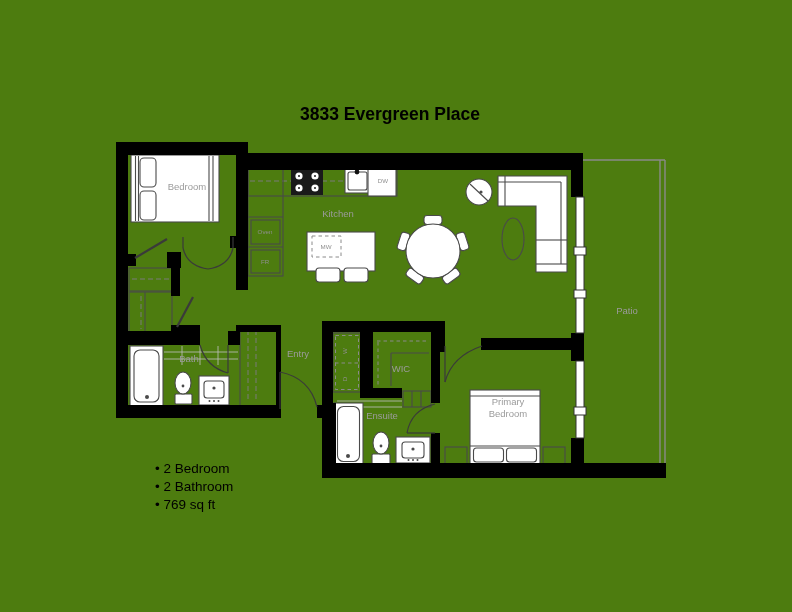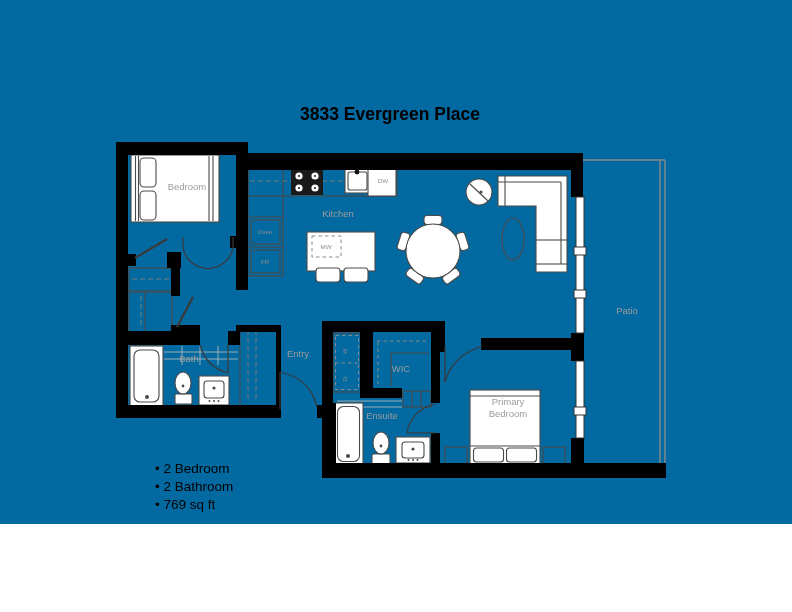--- a/index.html
+++ b/index.html
@@ -1,16 +1,16 @@
 <!DOCTYPE html>
 <html><head>
 <meta charset="utf-8">
 <style>
   html,body{margin:0;padding:0;background:#ffffff;}
-  #stage{position:relative;width:792px;height:524px;background:#0369a1;overflow:hidden;
+  #stage{position:relative;width:792px;height:612px;background:#4d7c0f;overflow:hidden;
          font-family:"Liberation Sans", sans-serif;}
   svg text{font-family:"Liberation Sans", sans-serif;}
   .wall{fill:#000000;stroke:none;}
   .fx{fill:#ffffff;stroke:#4a4a4a;stroke-width:1.1;}
   .fxn{fill:none;stroke:#4a4a4a;stroke-width:1.1;}
   .lite{stroke:#c0c0c0;stroke-width:0.8;fill:none;}
   .dash{stroke:#7a7a7a;stroke-width:1;fill:none;stroke-dasharray:5,3;}
   .dash2{stroke:#8a8a8a;stroke-width:1;fill:none;stroke-dasharray:3.5,3;}
   .door{stroke:#3a3a3a;stroke-width:1.2;fill:none;}
   .doorleaf{stroke:#3a3a3a;stroke-width:2.2;fill:none;}

